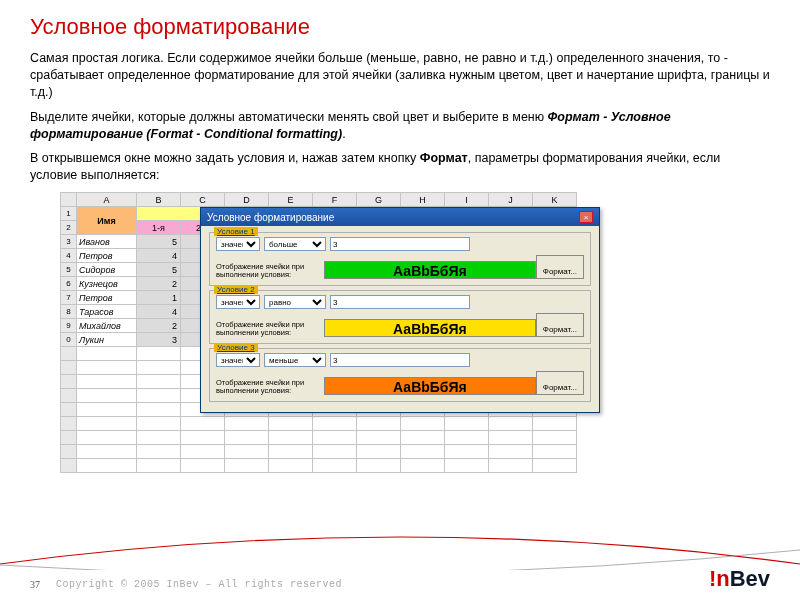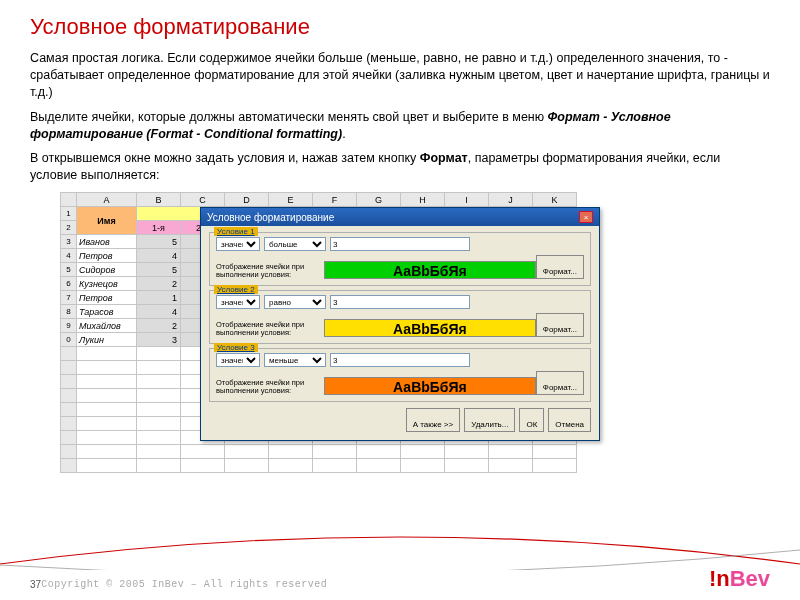--- a/index.html
+++ b/index.html
@@ -33,25 +33,25 @@
   .cond select.s1 { width: 44px; }
   .cond select.s2 { width: 62px; }
   .cond input.val { width: 140px; padding-left: 2px; }
   .cond-preview-row { display: flex; gap: 0; align-items: flex-end; }
   .cond-desc { font-size: 7.5px; width: 108px; line-height: 1.1; }
   .preview { flex: 1; height: 18px; border: 1px solid #888; text-align: center; line-height: 18px; font-size: 14px; font-weight: bold; }
   .btn { font-size: 8px; border: 1px solid #888; background: #ece9d8; padding: 11px 6px; height: 16px; }
   .dlg-buttons { display: flex; justify-content: flex-end; gap: 4px; padding: 2px 0 2px 0; }
 
   .footer { position: absolute; bottom: 10px; left: 0; width: 100%; display: flex; align-items: center; padding: 0 30px; }
-  .pagenum { font-size: 10px; color: #555; margin-right: 0; }
+  .pagenum { font-size: 10px; color: #555; margin-right: 16px; font-family: Liberation Serif, serif; }
   .copyright { font-size: 10px; color: #aaa; font-family: "Courier New", monospace; letter-spacing: .5px; }
   .logo { position: absolute; right: 30px; bottom: 8px; font-size: 22px; font-weight: bold; }
   .logo .ex { color: #c00; }
-  .logo .rest { color: #ec4899; }
+  .logo .rest { color: #0f172a; }
   .swoosh { position: absolute; bottom: 30px; left: 0; width: 100%; height: 40px; pointer-events: none; }
   .swoosh svg { width: 100%; height: 100%; }
 </style>
 </head>
 <body>
 
 <div class="slide">
   <h1>Условное форматирование</h1>
   <p class="para">Самая простая логика. Если содержимое ячейки больше (меньше, равно, не равно и т.д.) определенного значения, то - срабатывает определенное форматирование для этой ячейки (заливка нужным цветом, цвет и начертание шрифта, границы и т.д.)</p>
   <p class="para">
@@ -381,26 +381,20 @@
         <select class="s1"><option>значение</option></select>
         <select class="s2"><option>меньше</option></select>
         <input class="val" value="3" style="">
       </div>
       <div class="cond-preview-row">
         <div class="cond-desc">Отображение ячейки при выполнении условия:</div>
         <div class="preview" style="background:#ff7a00">АаВbБбЯя</div>
         <button class="btn">Формат...</button>
       </div>
           </div>
-          <div class="dlg-buttons">
-    <button class="btn">А также &gt;&gt;</button>
-    <button class="btn">Удалить...</button>
-    <button class="btn">ОК</button>
-    <button class="btn">Отмена</button>
-          </div>
         </div>
     </div>
   </div>
 </div>
 
 <div class="swoosh">
   <svg viewBox="0 0 800 40" preserveAspectRatio="none">
     <path d="M0,34 Q400,-20 800,34" stroke="#c00" stroke-width="1.2" fill="none"></path>
     <path d="M0,35 Q400,60 800,20" stroke="#999" stroke-width="0.8" fill="none"></path>
   </svg>

